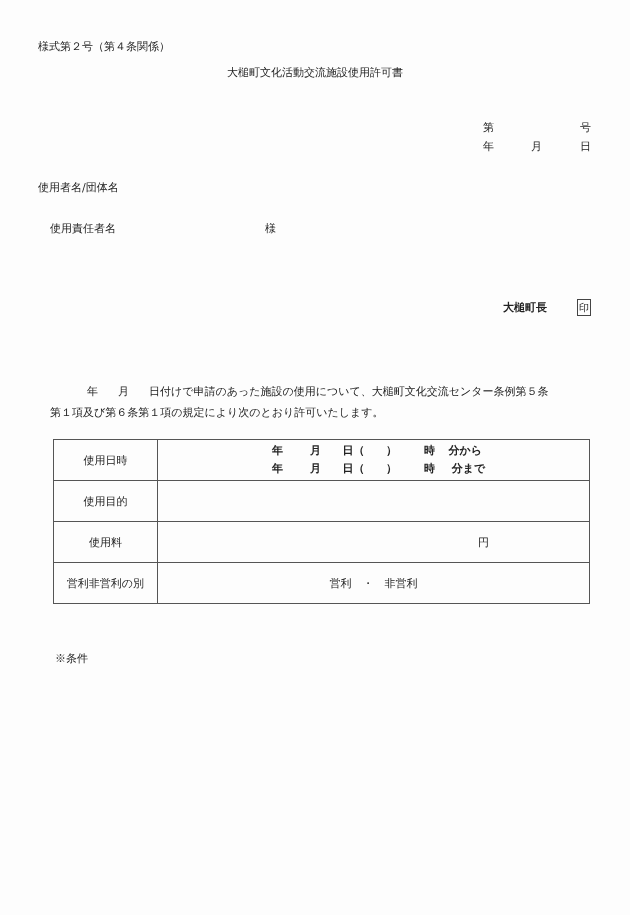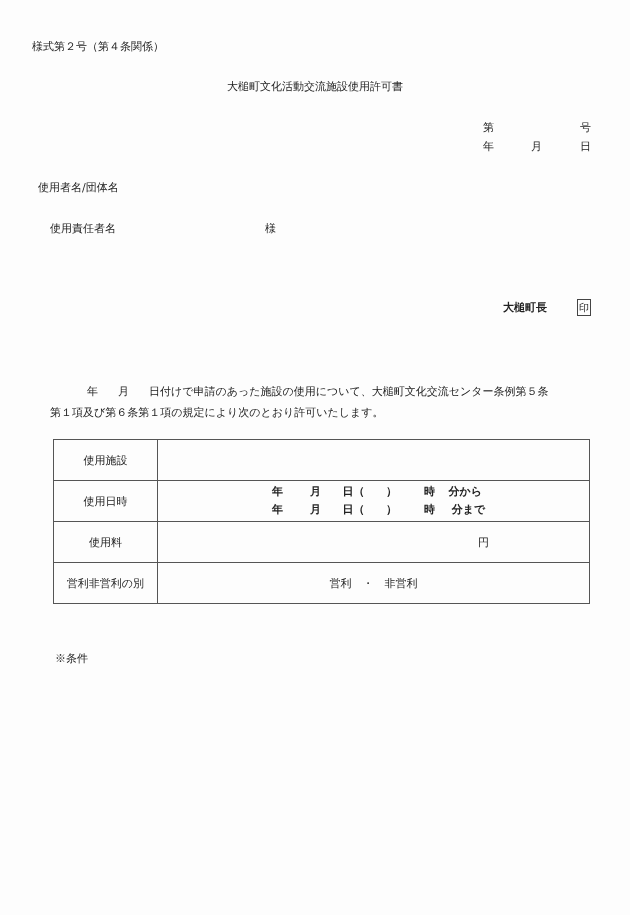--- a/index.html
+++ b/index.html
@@ -2,22 +2,22 @@
 <html><head>
 <meta charset="utf-8">
 <style>
   html, body { margin: 0; padding: 0; }
   body {
     width: 630px; height: 915px; background: #fdfdfd; position: relative;
     font-family: "DejaVu Serif", "Liberation Serif", serif; color: #222;
     font-size: 11px; overflow: hidden;
   }
   .abs { position: absolute; white-space: nowrap; }
-  .form-no { left: 32px; top: 39px; }
-  .title { left: 0; width: 630px; top: 79px; text-align: center; }
+  .form-no { left: 38px; top: 39px; }
+  .title { left: 0; width: 630px; top: 65px; text-align: center; }
   .num-row { top: 120px; }
   .date-row { top: 139px; }
   .user-label { left: 38px; top: 180px; }
   .resp-label { left: 50px; top: 221px; }
   .sama { left: 265px; top: 221px; }
   .mayor { left: 503px; top: 300px; font-weight: bold; }
   .seal {
     left: 577px; top: 299px; width: 12px; height: 15px; border: 1px solid #444;
     font-size: 10px; line-height: 15px; text-align: center;
   }
@@ -56,34 +56,34 @@
 
 <div class="abs body-text">
   <div class="l1">
     <span>年</span><span style="display:inline-block;width:20px"></span><span>月</span><span style="display:inline-block;width:20px"></span><span>日付けで申請のあった施設の使用について、大槌町文化交流センター条例第５条</span>
   </div>
   <div>第１項及び第６条第１項の規定により次のとおり許可いたします。</div>
 </div>
 
 <table class="permit">
   <tbody>
-      <tr>
-    <td class="lbl">使用施設</td>
-    <td class="val"></td>
-  </tr>
   <tr>
     <td class="lbl">使用日時</td>
     <td class="val">
       <div class="dt-line">
         <span style="width:38px">年</span><span style="width:38px">月</span><span style="width:38px">日（</span><span style="width:38px">）</span><span style="width:38px">時</span><span style="width:40px;text-align:left">分から</span>
       </div>
       <div class="dt-line">
         <span style="width:38px">年</span><span style="width:38px">月</span><span style="width:38px">日（</span><span style="width:38px">）</span><span style="width:38px">時</span><span style="width:40px;text-align:center">分まで</span>
       </div>
     </td>
+  </tr>
+  <tr>
+    <td class="lbl">使用目的</td>
+    <td class="val"></td>
   </tr>
   <tr>
     <td class="lbl">使用料</td>
     <td class="val fee">円</td>
   </tr>
   <tr>
     <td class="lbl">営利非営利の別</td>
     <td class="val">営利　・　非営利</td>
   </tr>
 </tbody>

